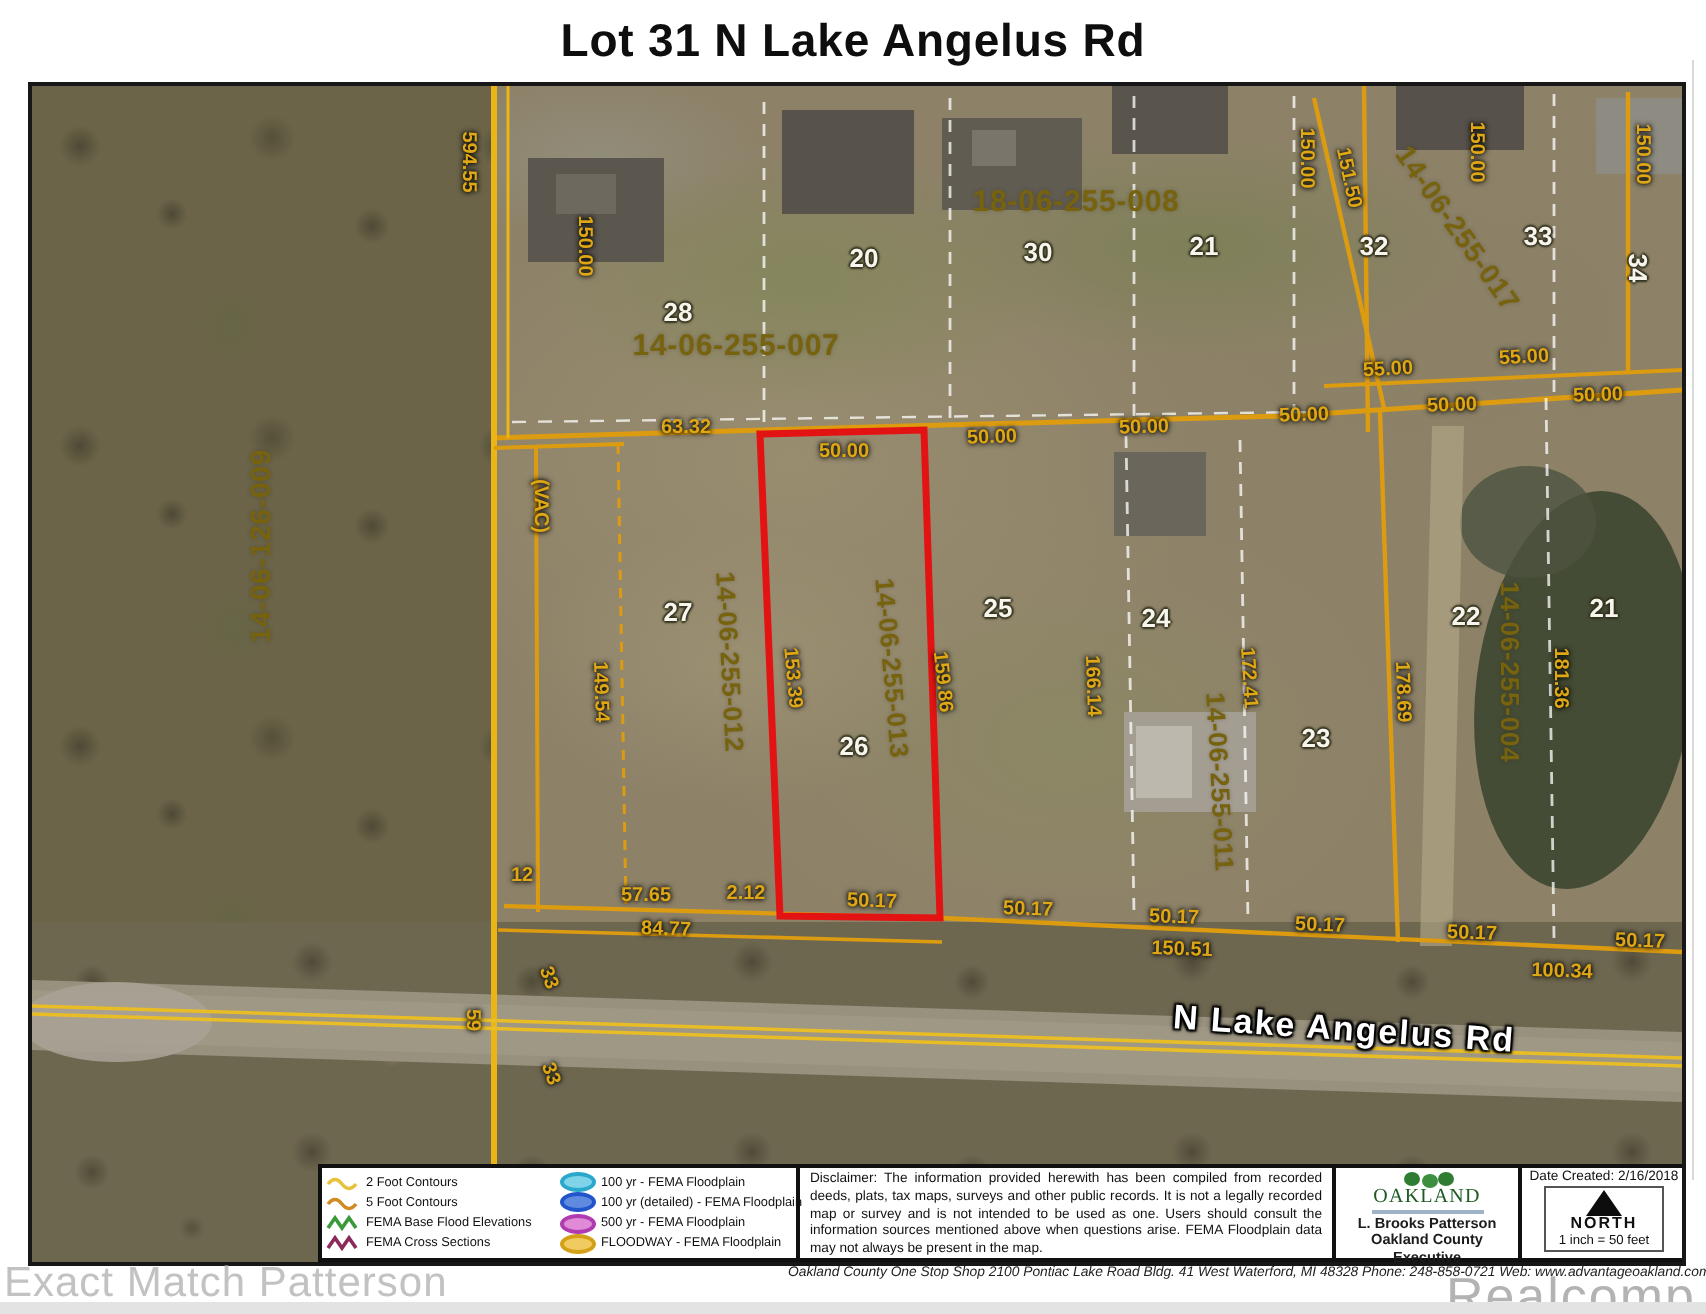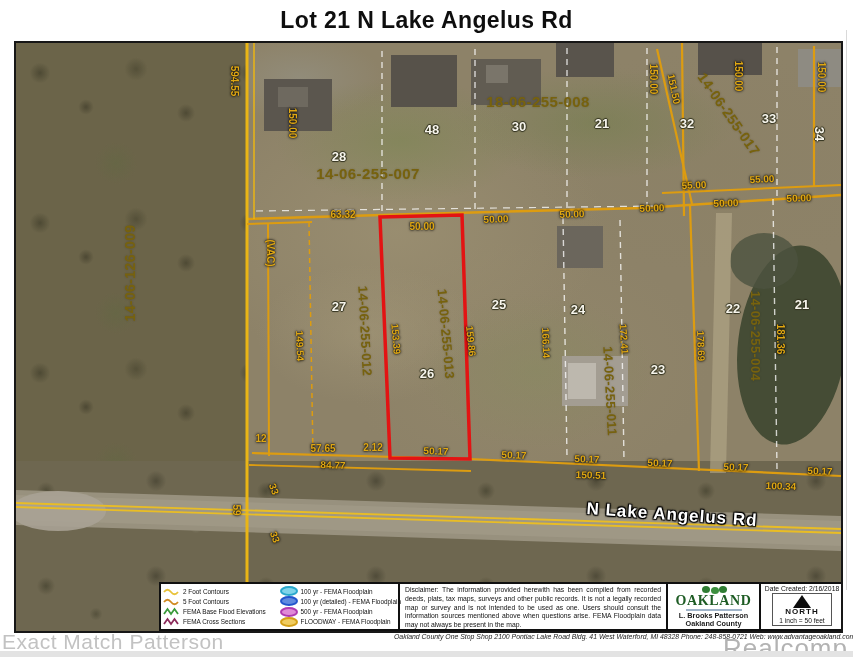--- a/index.html
+++ b/index.html
@@ -63,21 +63,21 @@
   .leg-row{display:flex;align-items:center;height:10px;}
   .leg-row svg{flex:0 0 18px;margin-right:2px;}
   .leg-oval{flex:0 0 14px;height:6px;border-radius:50%;margin-right:3px;border:2px solid #000;}
   .leg-label{font-size:6.4px;color:#111;white-space:nowrap;}
   .leg-s2{width:268px;border-left:2px solid #101010;padding:2px 5px;box-sizing:border-box;}
   .disclaimer{font-size:6.8px;line-height:1.3;color:#111;text-align:justify;}
   .leg-s3{width:93px;border-left:2px solid #101010;text-align:center;padding-top:1px;box-sizing:border-box;}
   .logo-trees{width:34px;height:9px;position:relative;margin:0 auto;}
   .logo-trees::before{content:"";position:absolute;left:5px;top:1px;width:8px;height:7px;border-radius:50%;
     background:#2f7d33;box-shadow:9px 1px 0 #3c8f3e,17px 0 0 #2f7d33;}
-  .logo-org{font-family:"Liberation Serif", serif;font-weight:bold;font-size:14px;color:#1e5c24;letter-spacing:.6px;line-height:1;}
+  .logo-org{font-family:"Liberation Serif", serif;font-weight:normal;font-size:10px;color:#1e5c24;letter-spacing:.6px;line-height:1;}
   .logo-bar{width:56px;height:2px;background:#9fb3c8;margin:1px auto;}
   .exec-name{font-size:7.3px;font-weight:bold;color:#1c1c1c;line-height:1.15;}
   .leg-s4{flex:1;border-left:2px solid #101010;text-align:center;padding-top:1px;box-sizing:border-box;}
   .date-created{font-size:6.8px;color:#111;}
   .north-box{width:58px;margin:1px auto 0;border:1px solid #555;padding:1px 0;}
   .north-arrow{width:0;height:0;margin:0 auto;border-left:9px solid transparent;
     border-right:9px solid transparent;border-bottom:13px solid #0d0d0d;}
   .north-word{font-size:8px;font-weight:bold;letter-spacing:1px;color:#111;line-height:1.1;}
   .scale-note{font-size:6.6px;color:#111;}
 
@@ -86,21 +86,21 @@
   .address-line{position:absolute;left:394px;top:633px;font-size:6.9px;font-style:italic;
     color:#222;white-space:nowrap;}
   .wm-right{position:absolute;right:5px;top:633px;font-size:26px;color:#b3b3b3;
     font-weight:500;letter-spacing:1px;}
   .bottom-strip{position:absolute;left:0;top:651px;width:853px;height:6px;background:#e3e3e3;}
   .edge-line{position:absolute;left:846px;top:30px;width:1px;height:560px;background:#d9d9d9;}
 </style>
 </head>
 <body>
 
-<div class="page-title">Lot 21 N Lake Angelus Rd</div>
+<div class="page-title">Lot 31 N Lake Angelus Rd</div>
 
 <div class="map">
   <div class="layer bg-base"></div>
   <div class="layer woods-left"></div>
   <div class="layer woods-bottom"></div>
   <div class="layer lawn-top"></div>
   <div class="layer scrub-mid"></div>
 
   <svg class="mapsvg" width="825" height="588">
     <g>
@@ -192,21 +192,21 @@
       <div class="mlabel lab-dim" style="left: 220px; top: 467px; transform: translate(-50%, -50%) rotate(90deg);">59</div>
       <div class="mlabel lab-pid" style="left: 114px; top: 230px; transform: translate(-50%, -50%) rotate(-90deg); font-size: 14px;">14-06-126-009</div>
       <div class="mlabel lab-pid" style="left: 352px; top: 130px; transform: translate(-50%, -50%) rotate(0deg); font-size: 15px;">14-06-255-007</div>
       <div class="mlabel lab-pid" style="left: 522px; top: 58px; transform: translate(-50%, -50%) rotate(0deg); font-size: 15px;">18-06-255-008</div>
       <div class="mlabel lab-pid" style="left: 713px; top: 71px; transform: translate(-50%, -50%) rotate(55deg); font-size: 14px;">14-06-255-017</div>
       <div class="mlabel lab-pid" style="left: 349px; top: 288px; transform: translate(-50%, -50%) rotate(87deg); font-size: 13px;">14-06-255-012</div>
       <div class="mlabel lab-pid" style="left: 430px; top: 291px; transform: translate(-50%, -50%) rotate(85deg); font-size: 13px;">14-06-255-013</div>
       <div class="mlabel lab-pid" style="left: 594px; top: 348px; transform: translate(-50%, -50%) rotate(87deg); font-size: 13px;">14-06-255-011</div>
       <div class="mlabel lab-pid" style="left: 739px; top: 293px; transform: translate(-50%, -50%) rotate(90deg); font-size: 13px;">14-06-255-004</div>
       <div class="mlabel lab-lot" style="left: 323px; top: 113px; transform: translate(-50%, -50%) rotate(0deg);">28</div>
-      <div class="mlabel lab-lot" style="left: 416px; top: 86px; transform: translate(-50%, -50%) rotate(0deg);">48</div>
+      <div class="mlabel lab-lot" style="left: 416px; top: 86px; transform: translate(-50%, -50%) rotate(0deg);">20</div>
       <div class="mlabel lab-lot" style="left: 503px; top: 83px; transform: translate(-50%, -50%) rotate(0deg);">30</div>
       <div class="mlabel lab-lot" style="left: 586px; top: 80px; transform: translate(-50%, -50%) rotate(0deg);">21</div>
       <div class="mlabel lab-lot" style="left: 671px; top: 80px; transform: translate(-50%, -50%) rotate(0deg);">32</div>
       <div class="mlabel lab-lot" style="left: 753px; top: 75px; transform: translate(-50%, -50%) rotate(0deg);">33</div>
       <div class="mlabel lab-lot" style="left: 803px; top: 91px; transform: translate(-50%, -50%) rotate(90deg);">34</div>
       <div class="mlabel lab-lot" style="left: 323px; top: 263px; transform: translate(-50%, -50%) rotate(0deg);">27</div>
       <div class="mlabel lab-lot" style="left: 411px; top: 330px; transform: translate(-50%, -50%) rotate(0deg);">26</div>
       <div class="mlabel lab-lot" style="left: 483px; top: 261px; transform: translate(-50%, -50%) rotate(0deg);">25</div>
       <div class="mlabel lab-lot" style="left: 562px; top: 266px; transform: translate(-50%, -50%) rotate(0deg);">24</div>
       <div class="mlabel lab-lot" style="left: 642px; top: 326px; transform: translate(-50%, -50%) rotate(0deg);">23</div>

